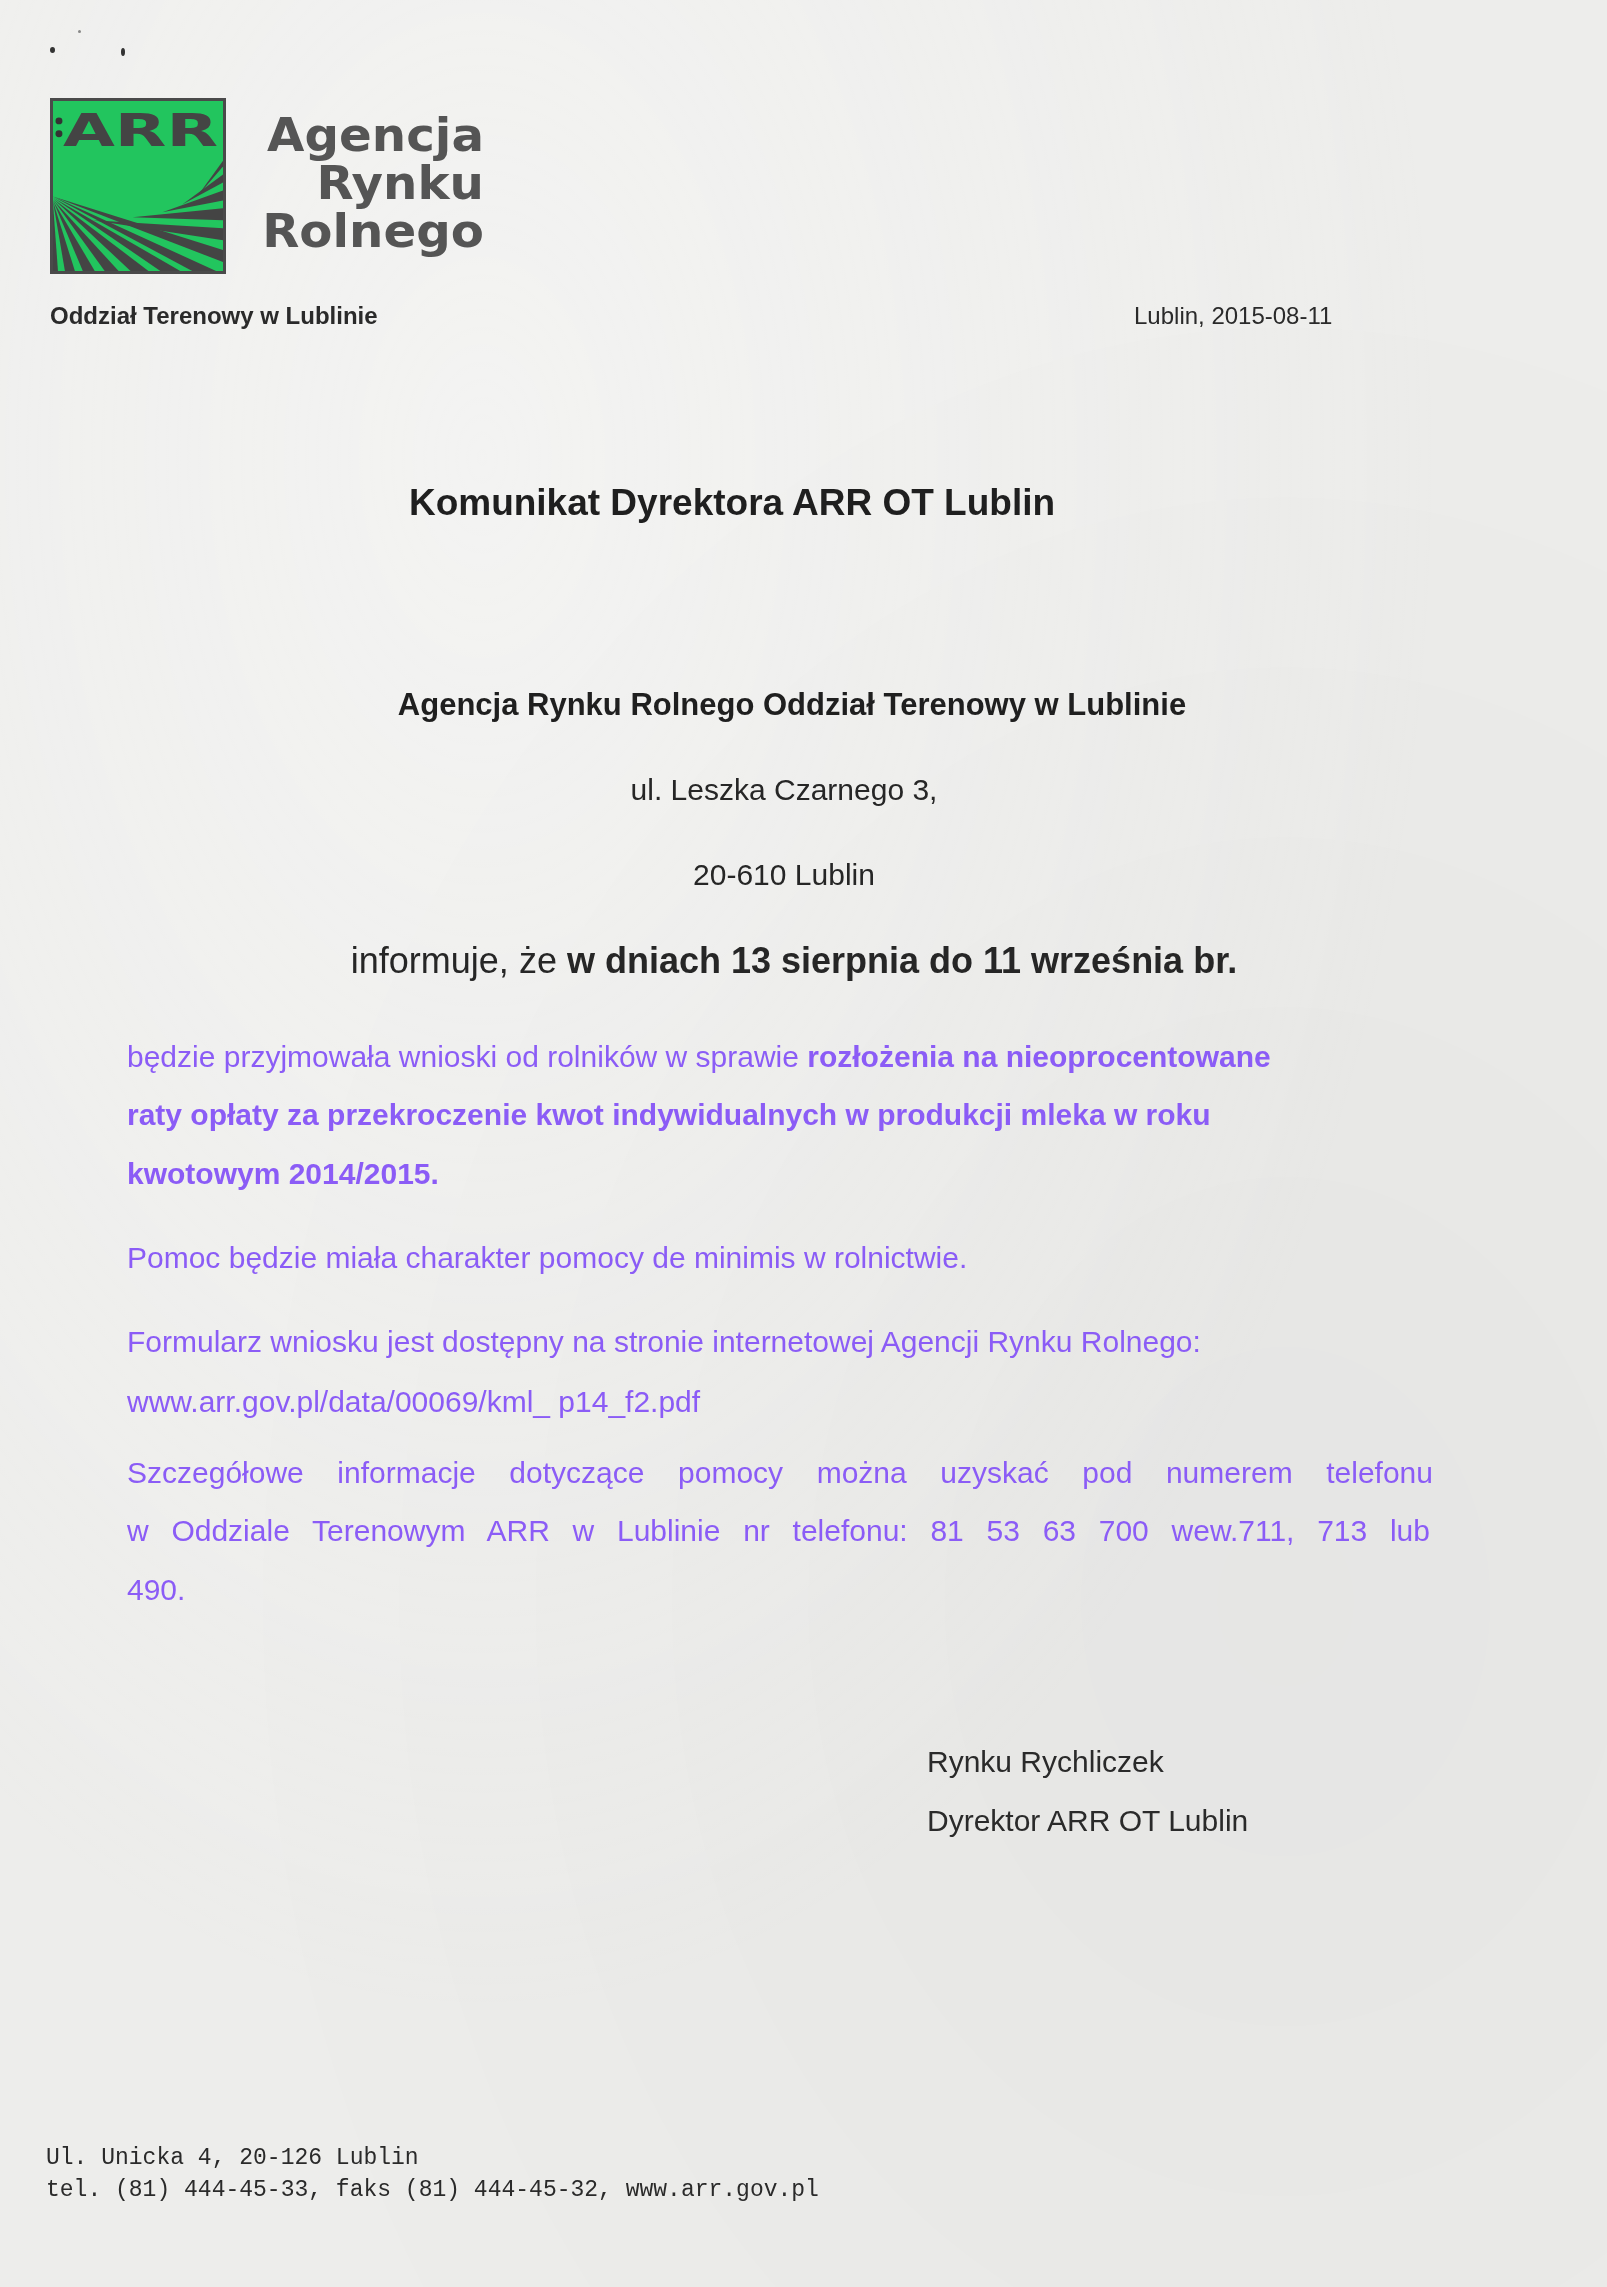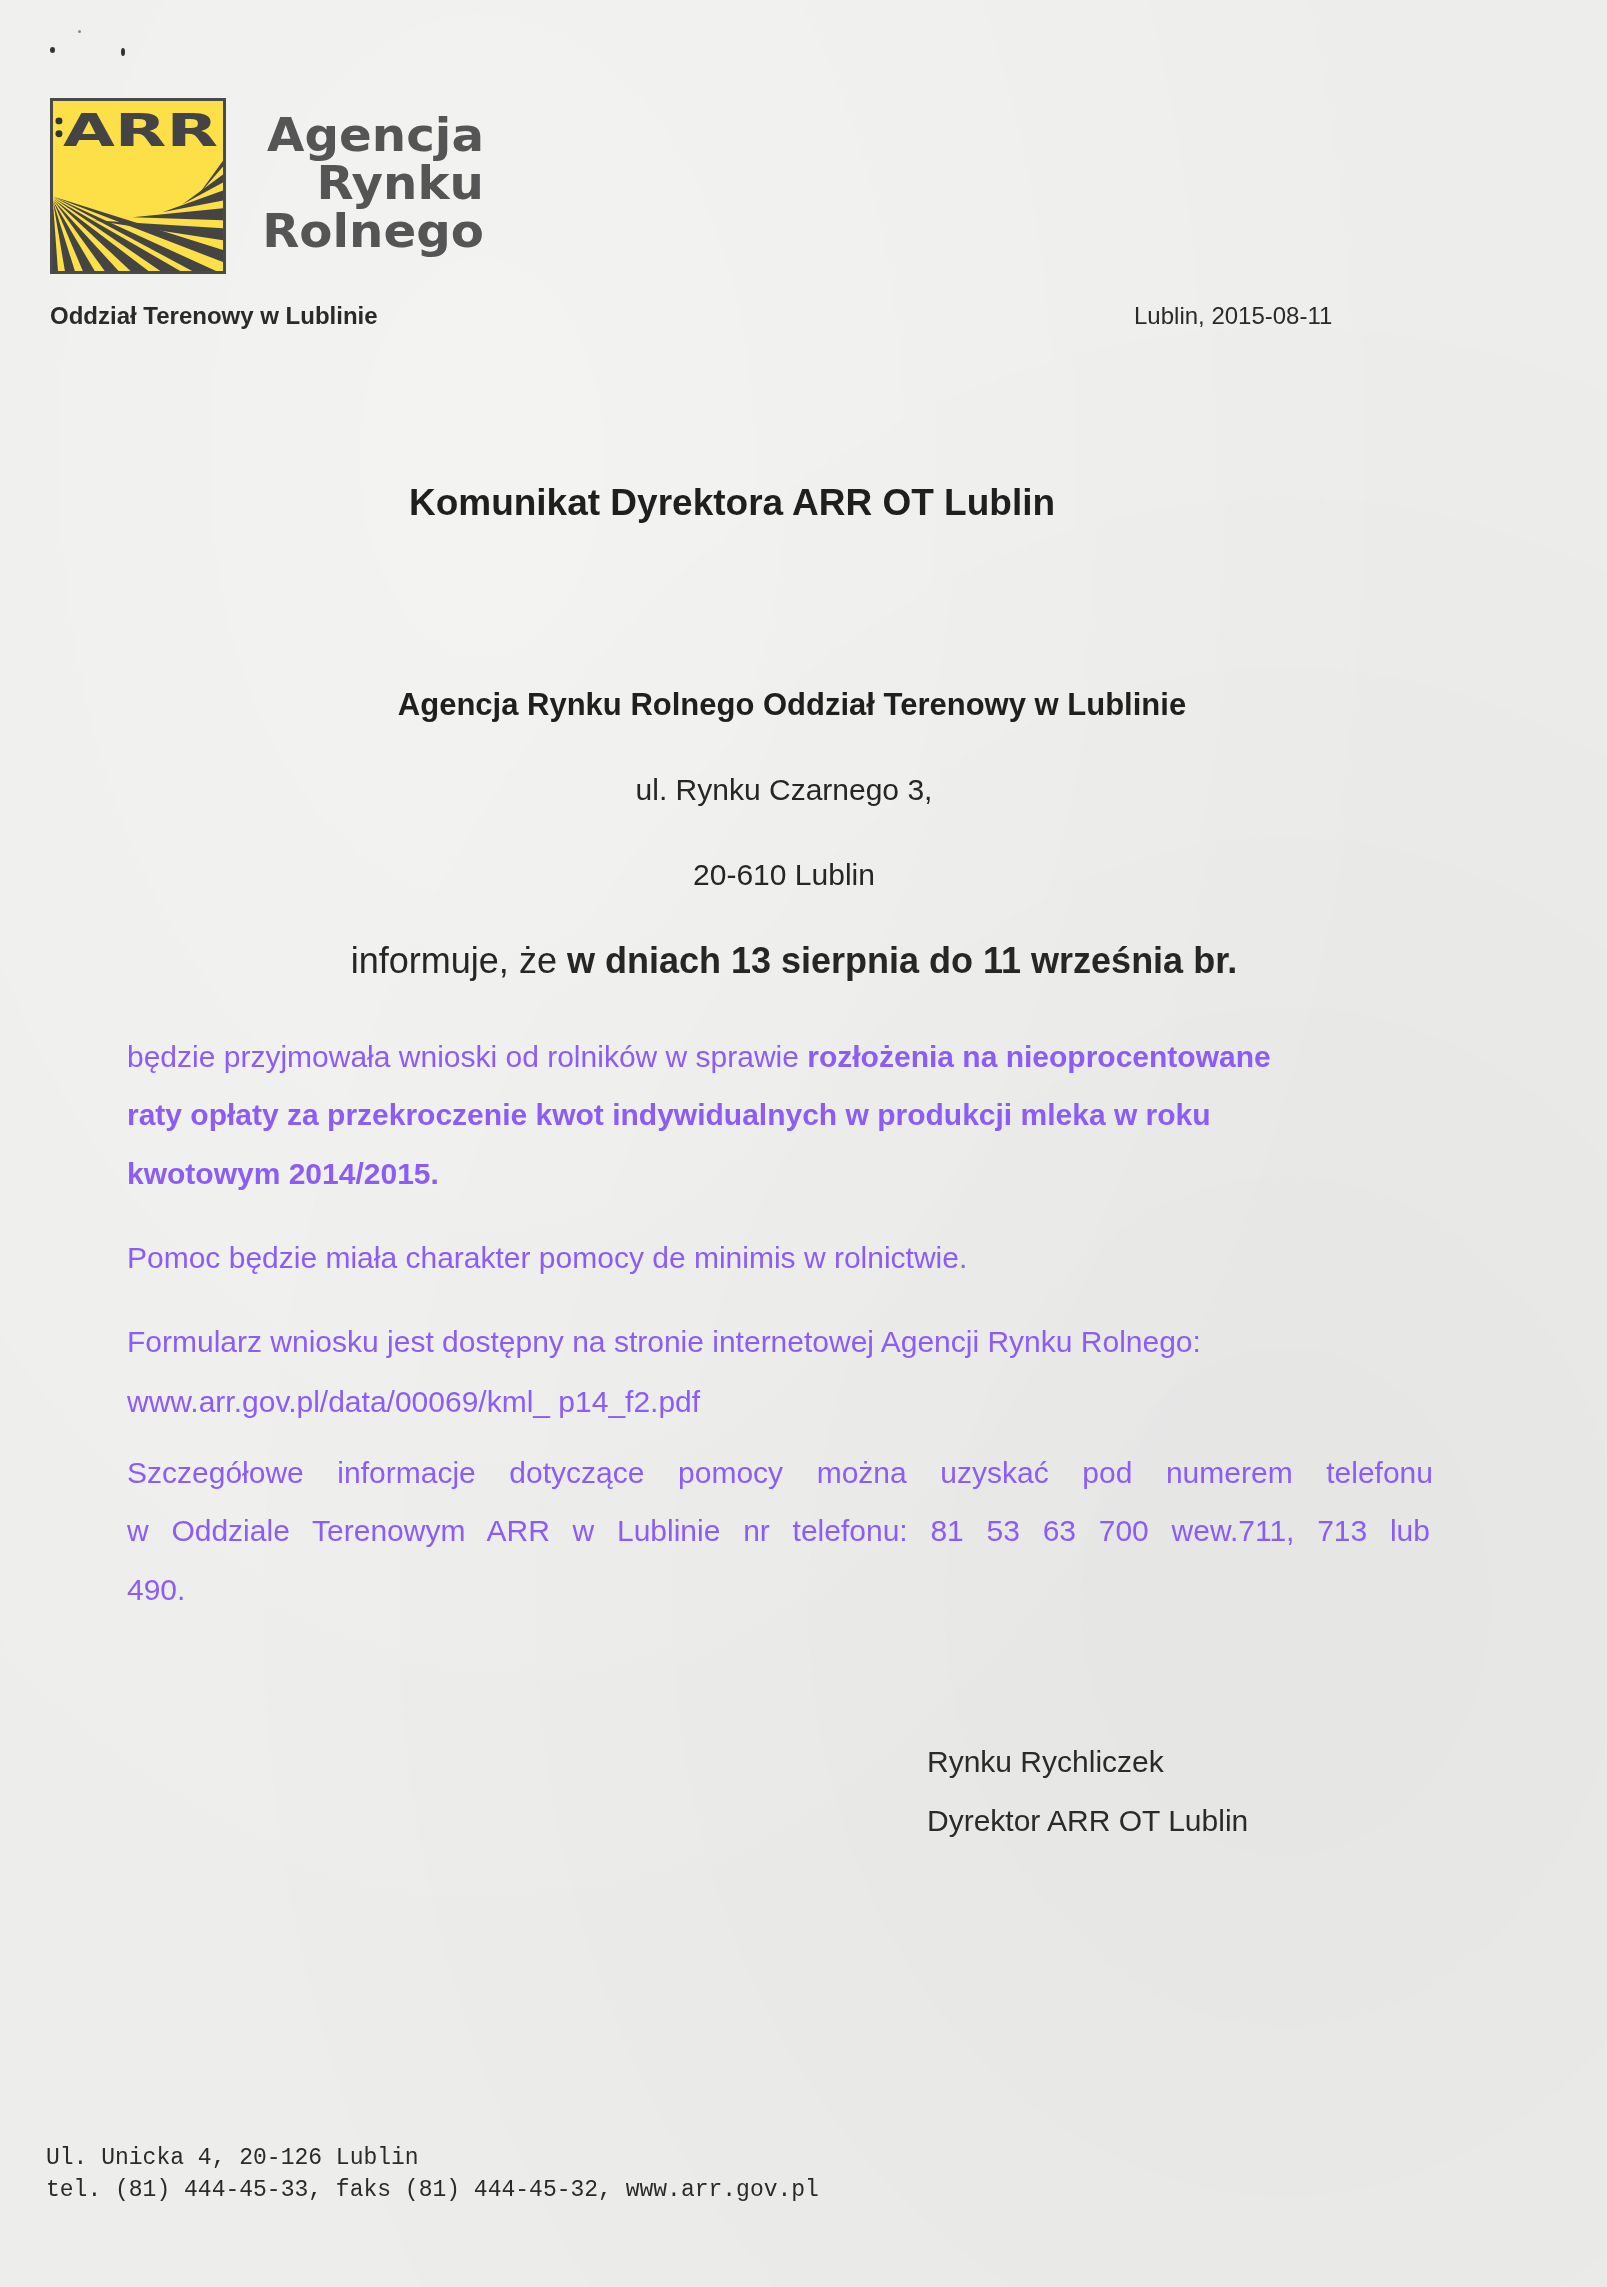--- a/index.html
+++ b/index.html
@@ -24,21 +24,21 @@
   .speck { position: absolute; background: #333; border-radius: 50%; }
 
   
   .logo-box {
     position: absolute;
     left: 50px; top: 98px;
     width: 170px; height: 170px;
     border: 3px solid #4a4a4a;
     box-sizing: content-box;
     overflow: hidden;
-    background: #fde047;
+    background: #22c55e;
   }
   .logo-box svg { display: block; }
   .wordmark {
     position: absolute;
     left: 249px; top: 111px;
     width: 235px;
     text-align: right;
     font-family: "DejaVu Sans", sans-serif;
     font-weight: bold;
     font-size: 46px;
@@ -106,21 +106,21 @@
   <div>Rynku</div>
   <div>Rolnego</div>
 </div>
 
 <div class="abs branch">Oddział Terenowy w Lublinie</div>
 <div class="abs date">Lublin, 2015-08-11</div>
 
 <div class="abs title">Komunikat Dyrektora ARR OT Lublin</div>
 
 <div class="abs center-line agency-line">Agencja Rynku Rolnego Oddział Terenowy w Lublinie</div>
-<div class="abs center-line street-line">ul. Rynku Czarnego 3,</div>
+<div class="abs center-line street-line">ul. Leszka Czarnego 3,</div>
 <div class="abs center-line city-line">20-610 Lublin</div>
 
 <div class="abs center-line informs">
   <span>informuje, że </span><b>w dniach 13 sierpnia do 11 września br.</b>
 </div>
 
 <div class="abs para" style="top:1040px;">
   <span>będzie przyjmowała wnioski od rolników w sprawie </span><b>rozłożenia na nieoprocentowane</b>
 </div>
 <div class="abs para" style="top:1098px;">

